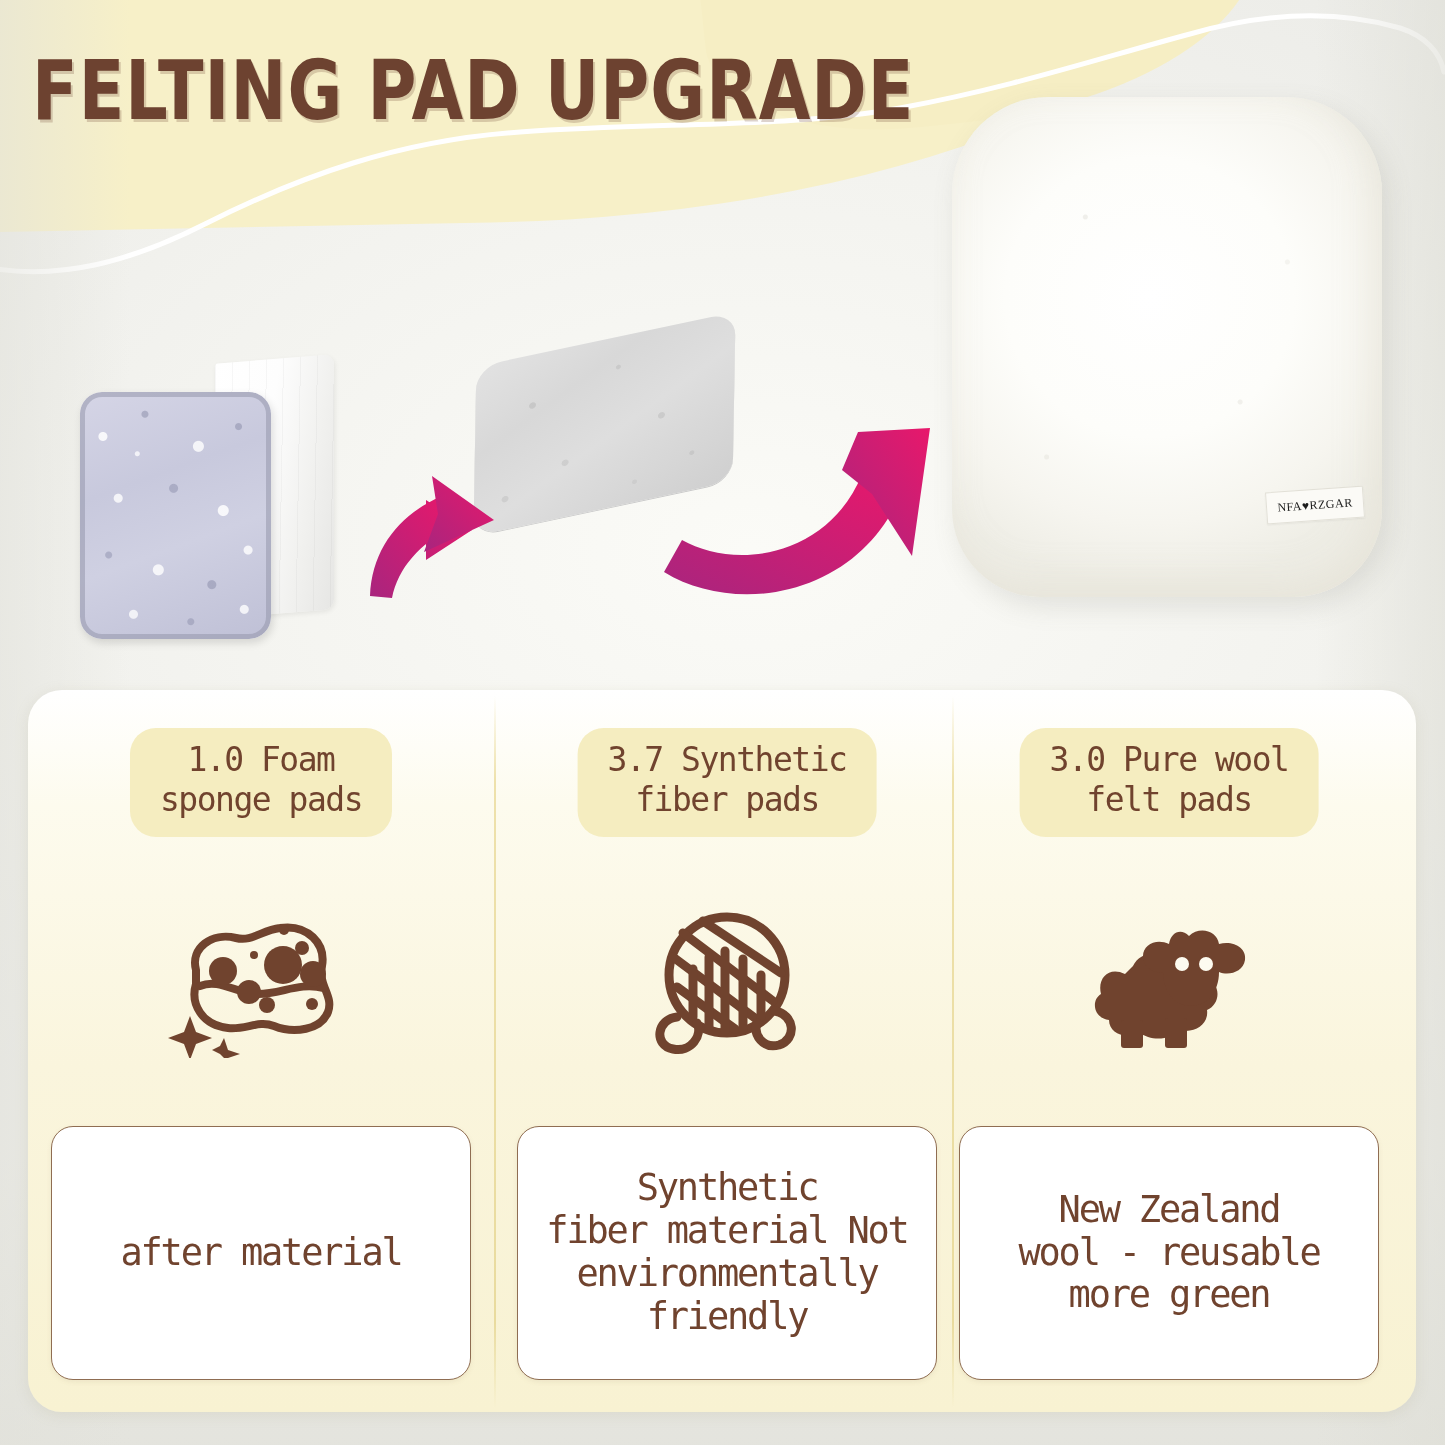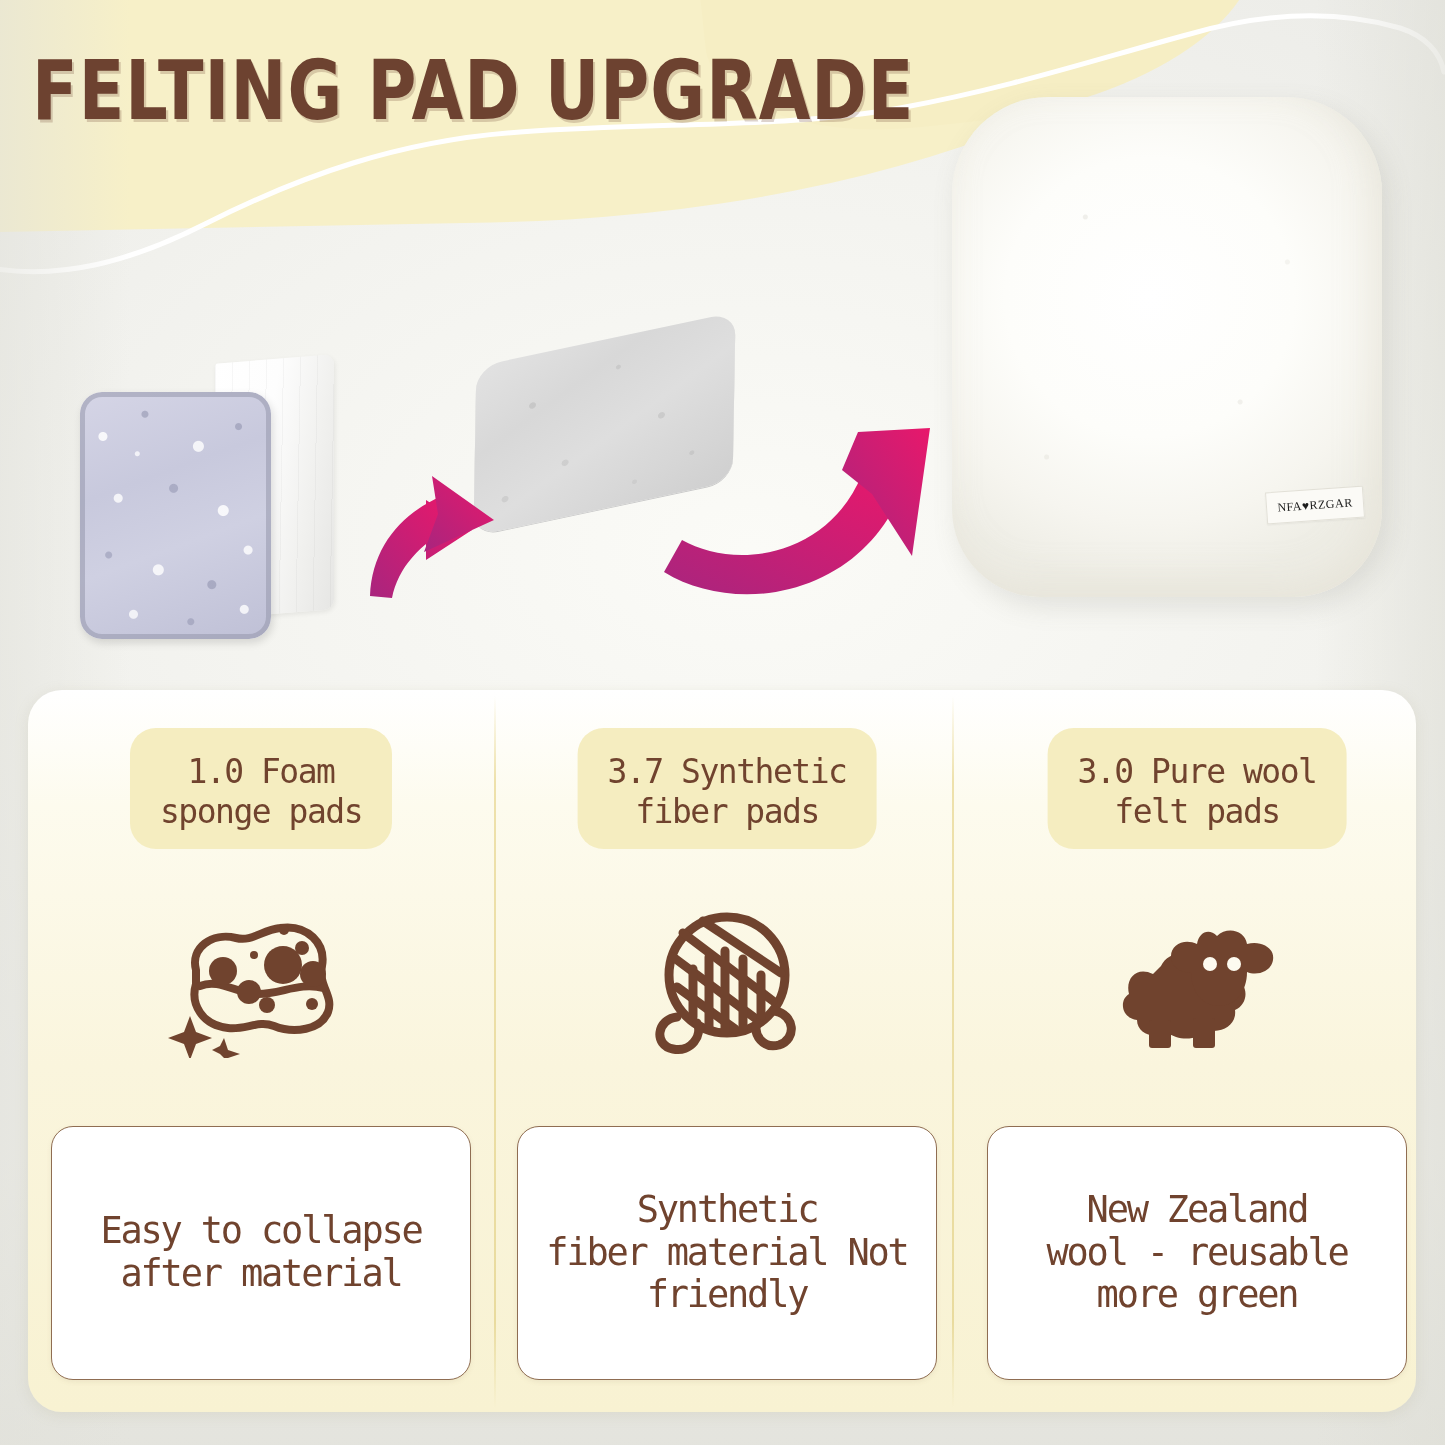--- a/index.html
+++ b/index.html
@@ -229,30 +229,30 @@
   .panel-div.d2 { left: 924px; }
 
   .col {
     position: absolute;
     top: 0;
     width: 466px;
     height: 722px;
   }
   .col.c1 { left: 0; }
   .col.c2 { left: 466px; }
-  .col.c3 { left: 936px; }
+  .col.c3 { left: 908px; }
 
   .pill {
     position: absolute;
     top: 38px;
     left: 50%;
     transform: translateX(-50%);
     background: #f5edc0;
     border-radius: 26px;
-    padding: 24px 30px 16px;
+    padding: 12px 30px 16px;
     text-align: center;
   }
   .pill .line {
     font-family: "DejaVu Sans Mono", monospace;
     font-size: 33px;
     line-height: 1.22;
     color: #70432e;
     letter-spacing: -1.5px;
     white-space: nowrap;
   }
@@ -381,21 +381,20 @@
             <circle cx="146" cy="96" r="6"></circle>
             <circle cx="88" cy="47" r="4"></circle>
             <circle cx="118" cy="22" r="5"></circle>
             <path d="M24 108 L30 124 L46 130 L30 136 L24 152 L18 136 L2 130 L18 124 Z"></path>
             <path d="M58 130 L62 142 L74 146 L62 150 L58 150 L54 146 L46 142 L54 138 Z"></path>
           </g>
         </svg>
       </div>
       <div class="desc">
         <div class="dtext">
-          <span class="dline">Easy to collapse</span>
           <span class="dline">after material</span>
         </div>
       </div>
     </div>
 
     <div class="col c2">
       <div class="pill">
         <div class="line">3.7 Synthetic</div>
         <div class="line">fiber pads</div>
       </div>
@@ -414,20 +413,21 @@
             <path d="M114 110 L114 68"></path>
             <path d="M30 110 C10 112 6 138 26 142 C44 146 56 128 50 116"></path>
             <path d="M128 104 C148 108 150 132 132 138 C116 142 106 128 110 116"></path>
           </g>
         </svg>
       </div>
       <div class="desc">
         <div class="dtext">
           <span class="dline">Synthetic</span>
           <span class="dline">fiber material Not</span>
+          <span class="dline">environmentally</span>
           <span class="dline">friendly</span>
         </div>
       </div>
     </div>
 
     <div class="col c3">
       <div class="pill">
         <div class="line">3.0 Pure wool</div>
         <div class="line">felt pads</div>
       </div>

